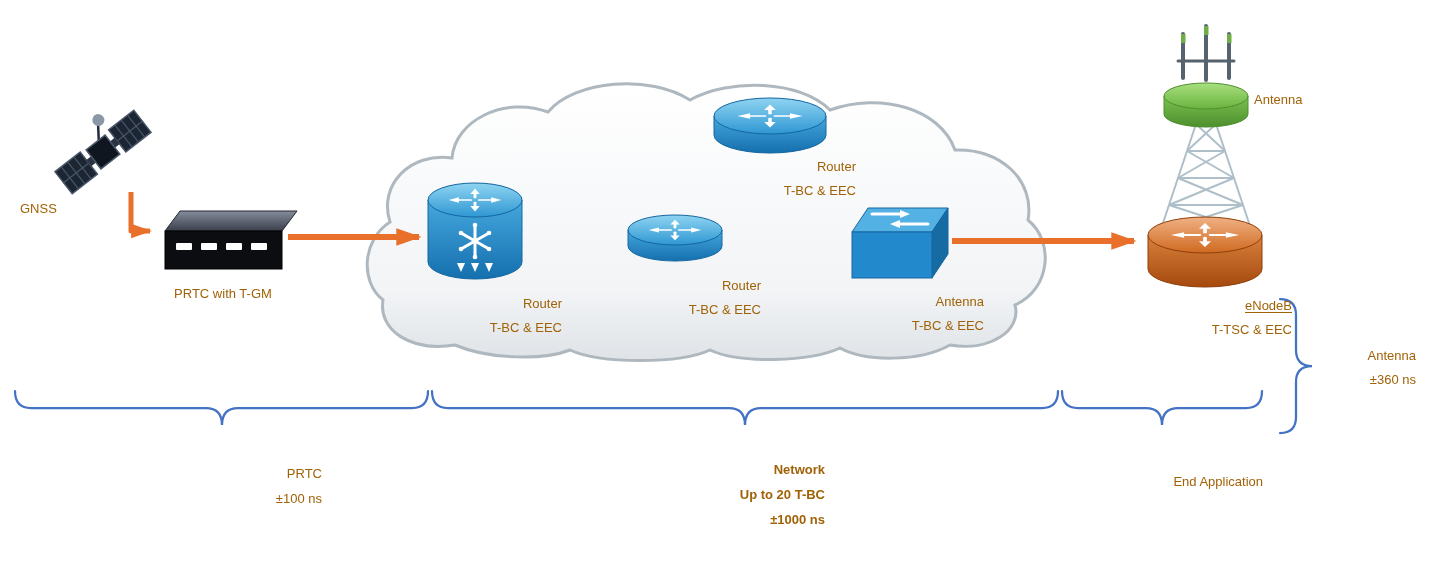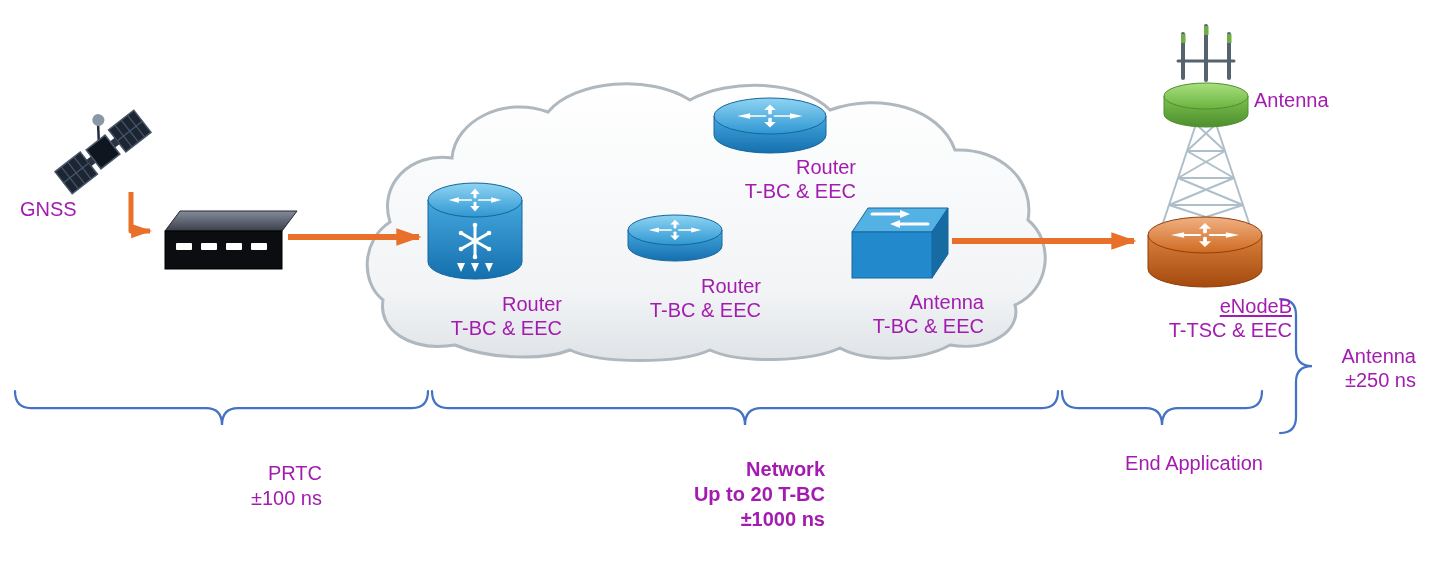--- a/index.html
+++ b/index.html
@@ -6,23 +6,23 @@
   #canvas{
     position:relative;
     width:1430px;height:563px;
     background:#ffffff;
     overflow:hidden;
     font-family:"Liberation Sans",sans-serif;
   }
   #diagram-svg{position:absolute;left:0;top:0;}
   .label{
     position:absolute;
-    font-size:20px;
+    font-size:13px;
     line-height:24px;
-    color:#a21caf;
+    color:#a16207;
     text-align:center;
     white-space:nowrap;
   }
   .label .ln{display:block;text-align:right;}
   .seg .ln{line-height:25px;}
   .left{text-align:left;}
   .ul{text-decoration:underline;text-underline-offset:2px;}
 </style>
 </head>
 <body>
@@ -217,20 +217,21 @@
   <g fill="none" stroke-width="2.25" stroke-linecap="round" stroke="#4472C4">
     <path d="M15,391 Q15,408 31,408 L206,408 Q222,408 222,425 Q222,408 238,408 L412,408 Q428,408 428,391"></path>
     <path d="M432,391 Q432,408 448,408 L729,408 Q745,408 745,425 Q745,408 761,408 L1042,408 Q1058,408 1058,391"></path>
     <path d="M1062,391 Q1062,408 1078,408 L1146,408 Q1162,408 1162,425 Q1162,408 1178,408 L1246,408 Q1262,408 1262,391"></path>
     <path d="M1280,299 Q1296,299 1296,315 L1296,350 Q1296,366 1312,366 Q1296,366 1296,382 L1296,417 Q1296,433 1280,433"></path>
   </g>
 </svg>
 
 <div class="label left" style="left:20px;top:197px;width:86px;">GNSS</div>
 
+<div class="label" style="left:122px;top:282px;width:202px;">PRTC with T-GM</div>
 
 <div class="label" style="left:390px;top:292px;width:172px;">
   <span class="ln">Router</span>
   <span class="ln">T-BC &amp; EEC</span>
 </div>
 
 <div class="label" style="left:684px;top:155px;width:172px;">
   <span class="ln">Router</span>
   <span class="ln">T-BC &amp; EEC</span>
 </div>
@@ -247,31 +248,31 @@
 
 <div class="label" style="left:1118px;top:294px;width:174px;">
   <span class="ln ul">eNodeB</span>
   <span class="ln">T-TSC &amp; EEC</span>
 </div>
 
 <div class="label left" style="left:1254px;top:88px;width:100px;">Antenna</div>
 
 <div class="label" style="left:1316px;top:344px;width:100px;">
   <span class="ln">Antenna</span>
-  <span class="ln">±250 ns</span>
+  <span class="ln">±360 ns</span>
 </div>
 
 <div class="label seg" style="left:122px;top:461px;width:200px;">
   <span class="ln">PRTC</span>
   <span class="ln">±100 ns</span>
 </div>
 
 <div class="label seg" style="left:625px;top:457px;width:200px;font-weight:bold;">
   <span class="ln">Network</span>
   <span class="ln">Up to 20 T-BC</span>
   <span class="ln">±1000 ns</span>
 </div>
 
-<div class="label seg" style="left:1063px;top:451px;width:200px;">
+<div class="label seg" style="left:1063px;top:469px;width:200px;">
   <span class="ln">End Application</span>
 </div>
 
 </div>
 
 </body></html>

